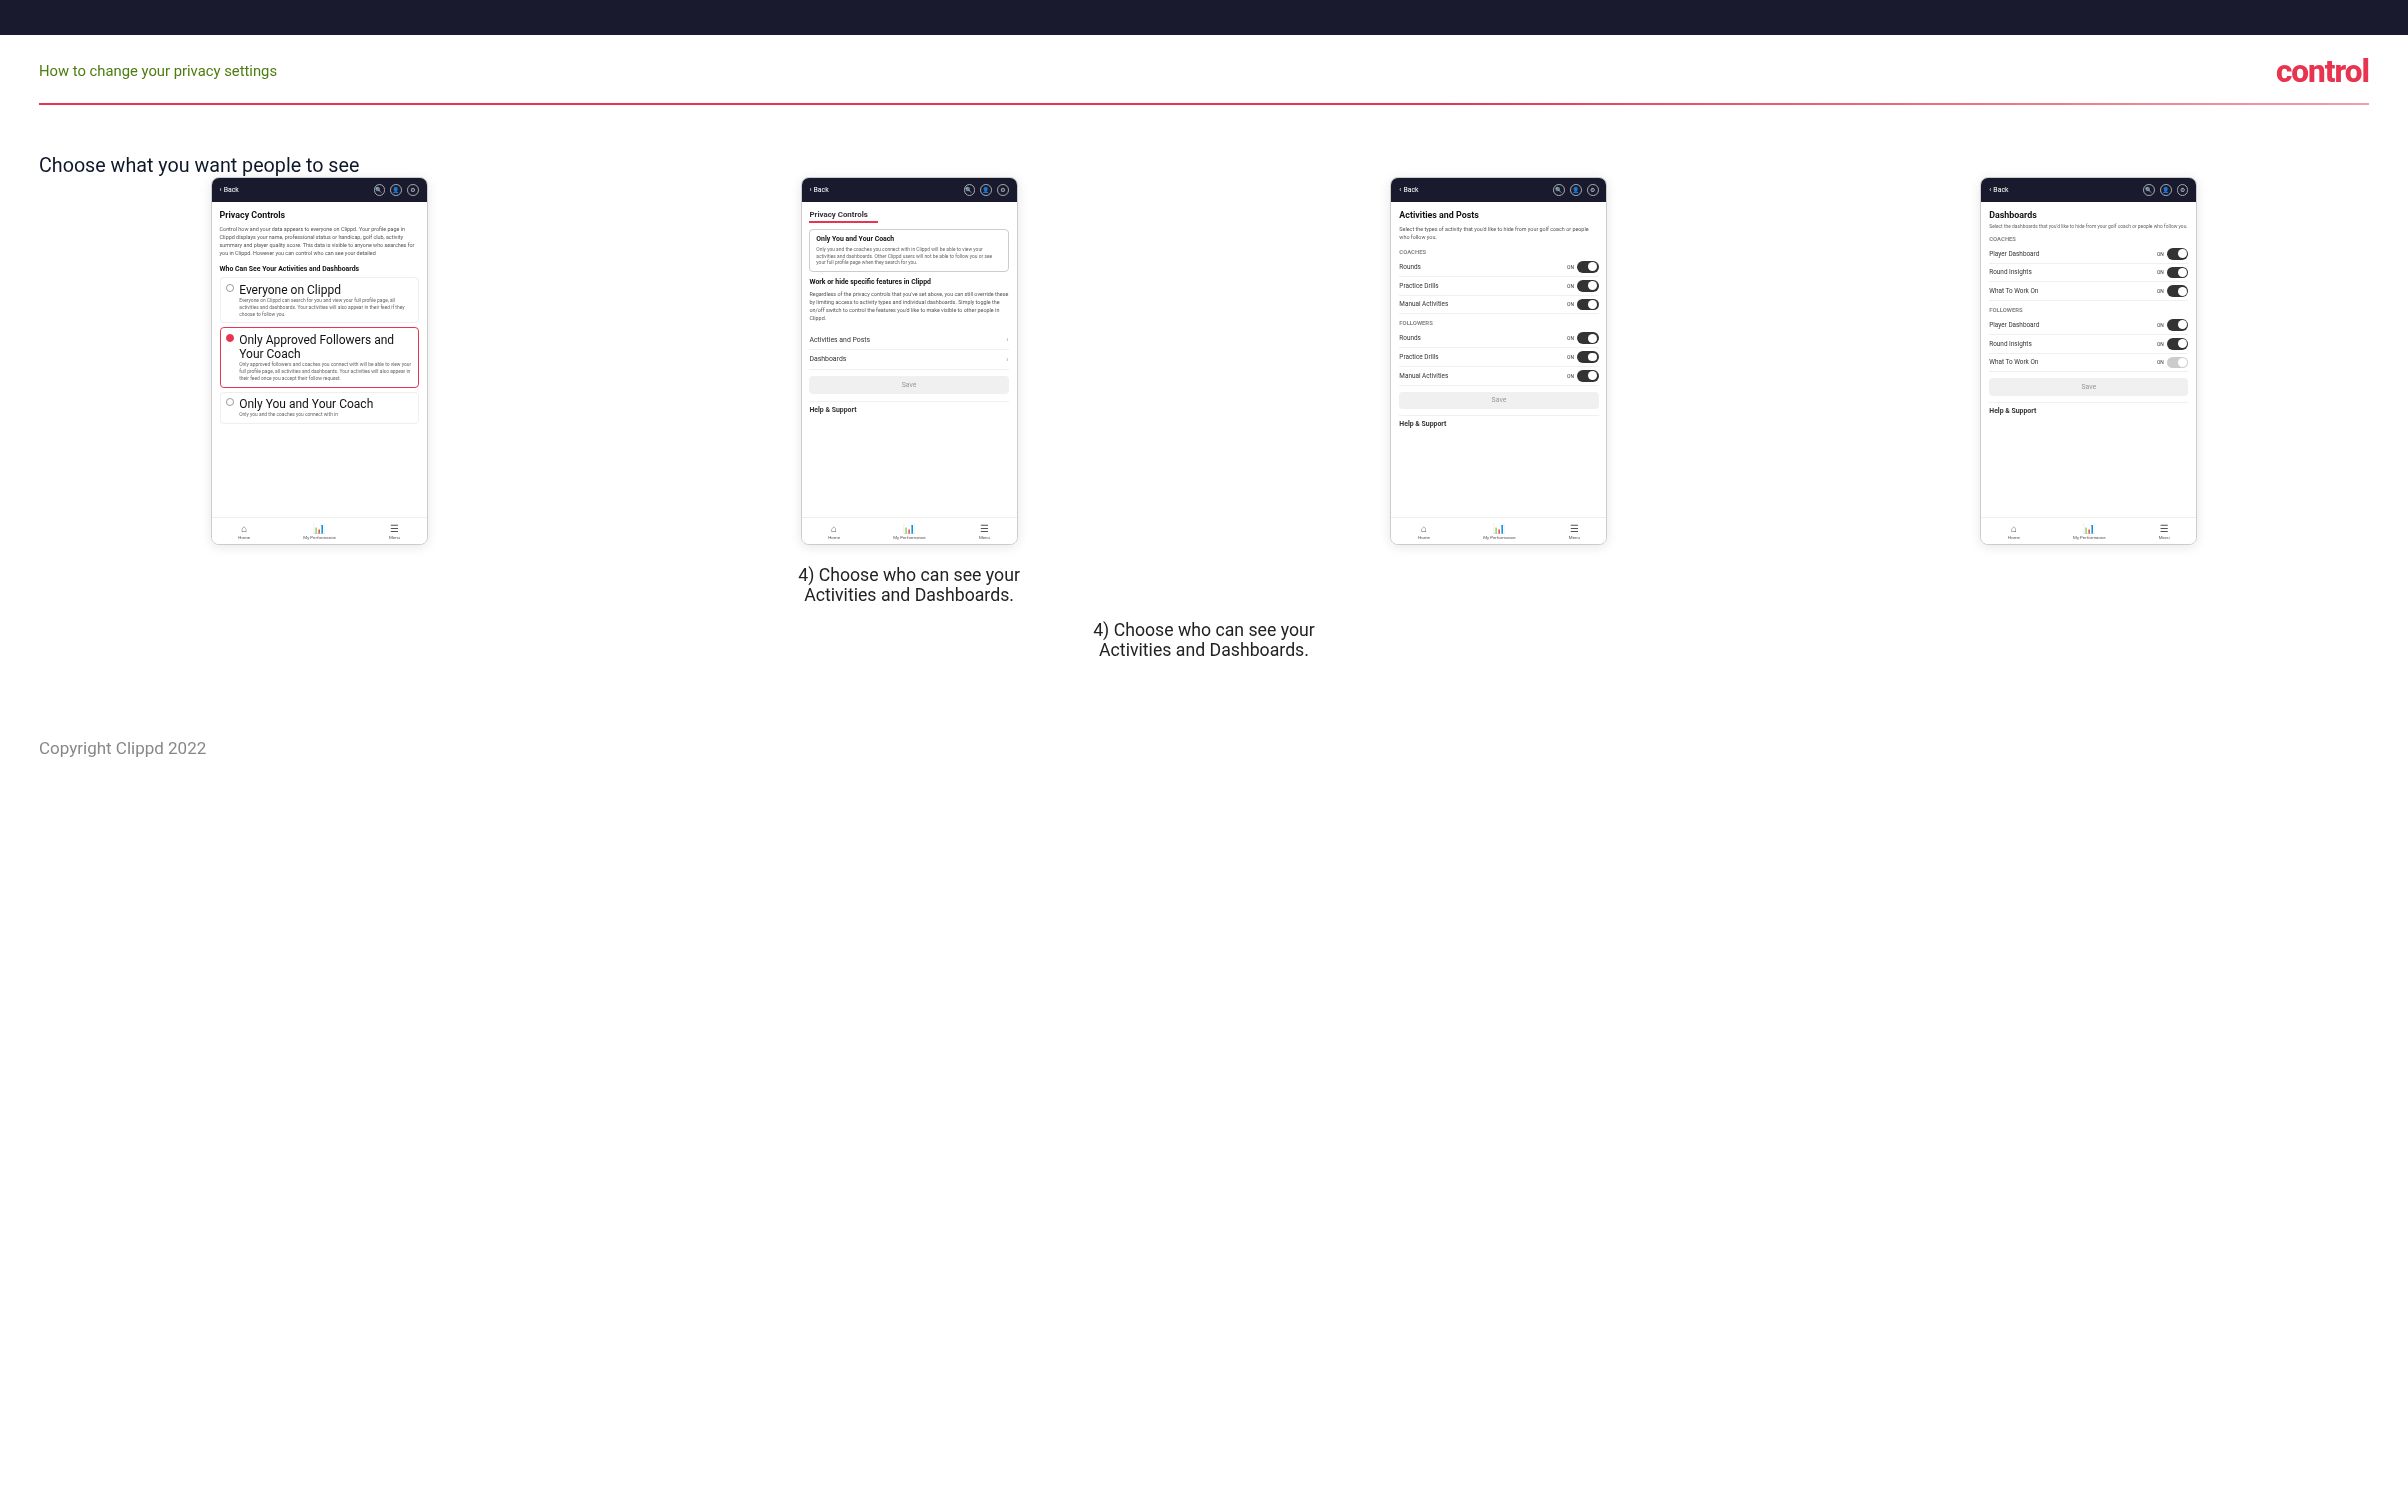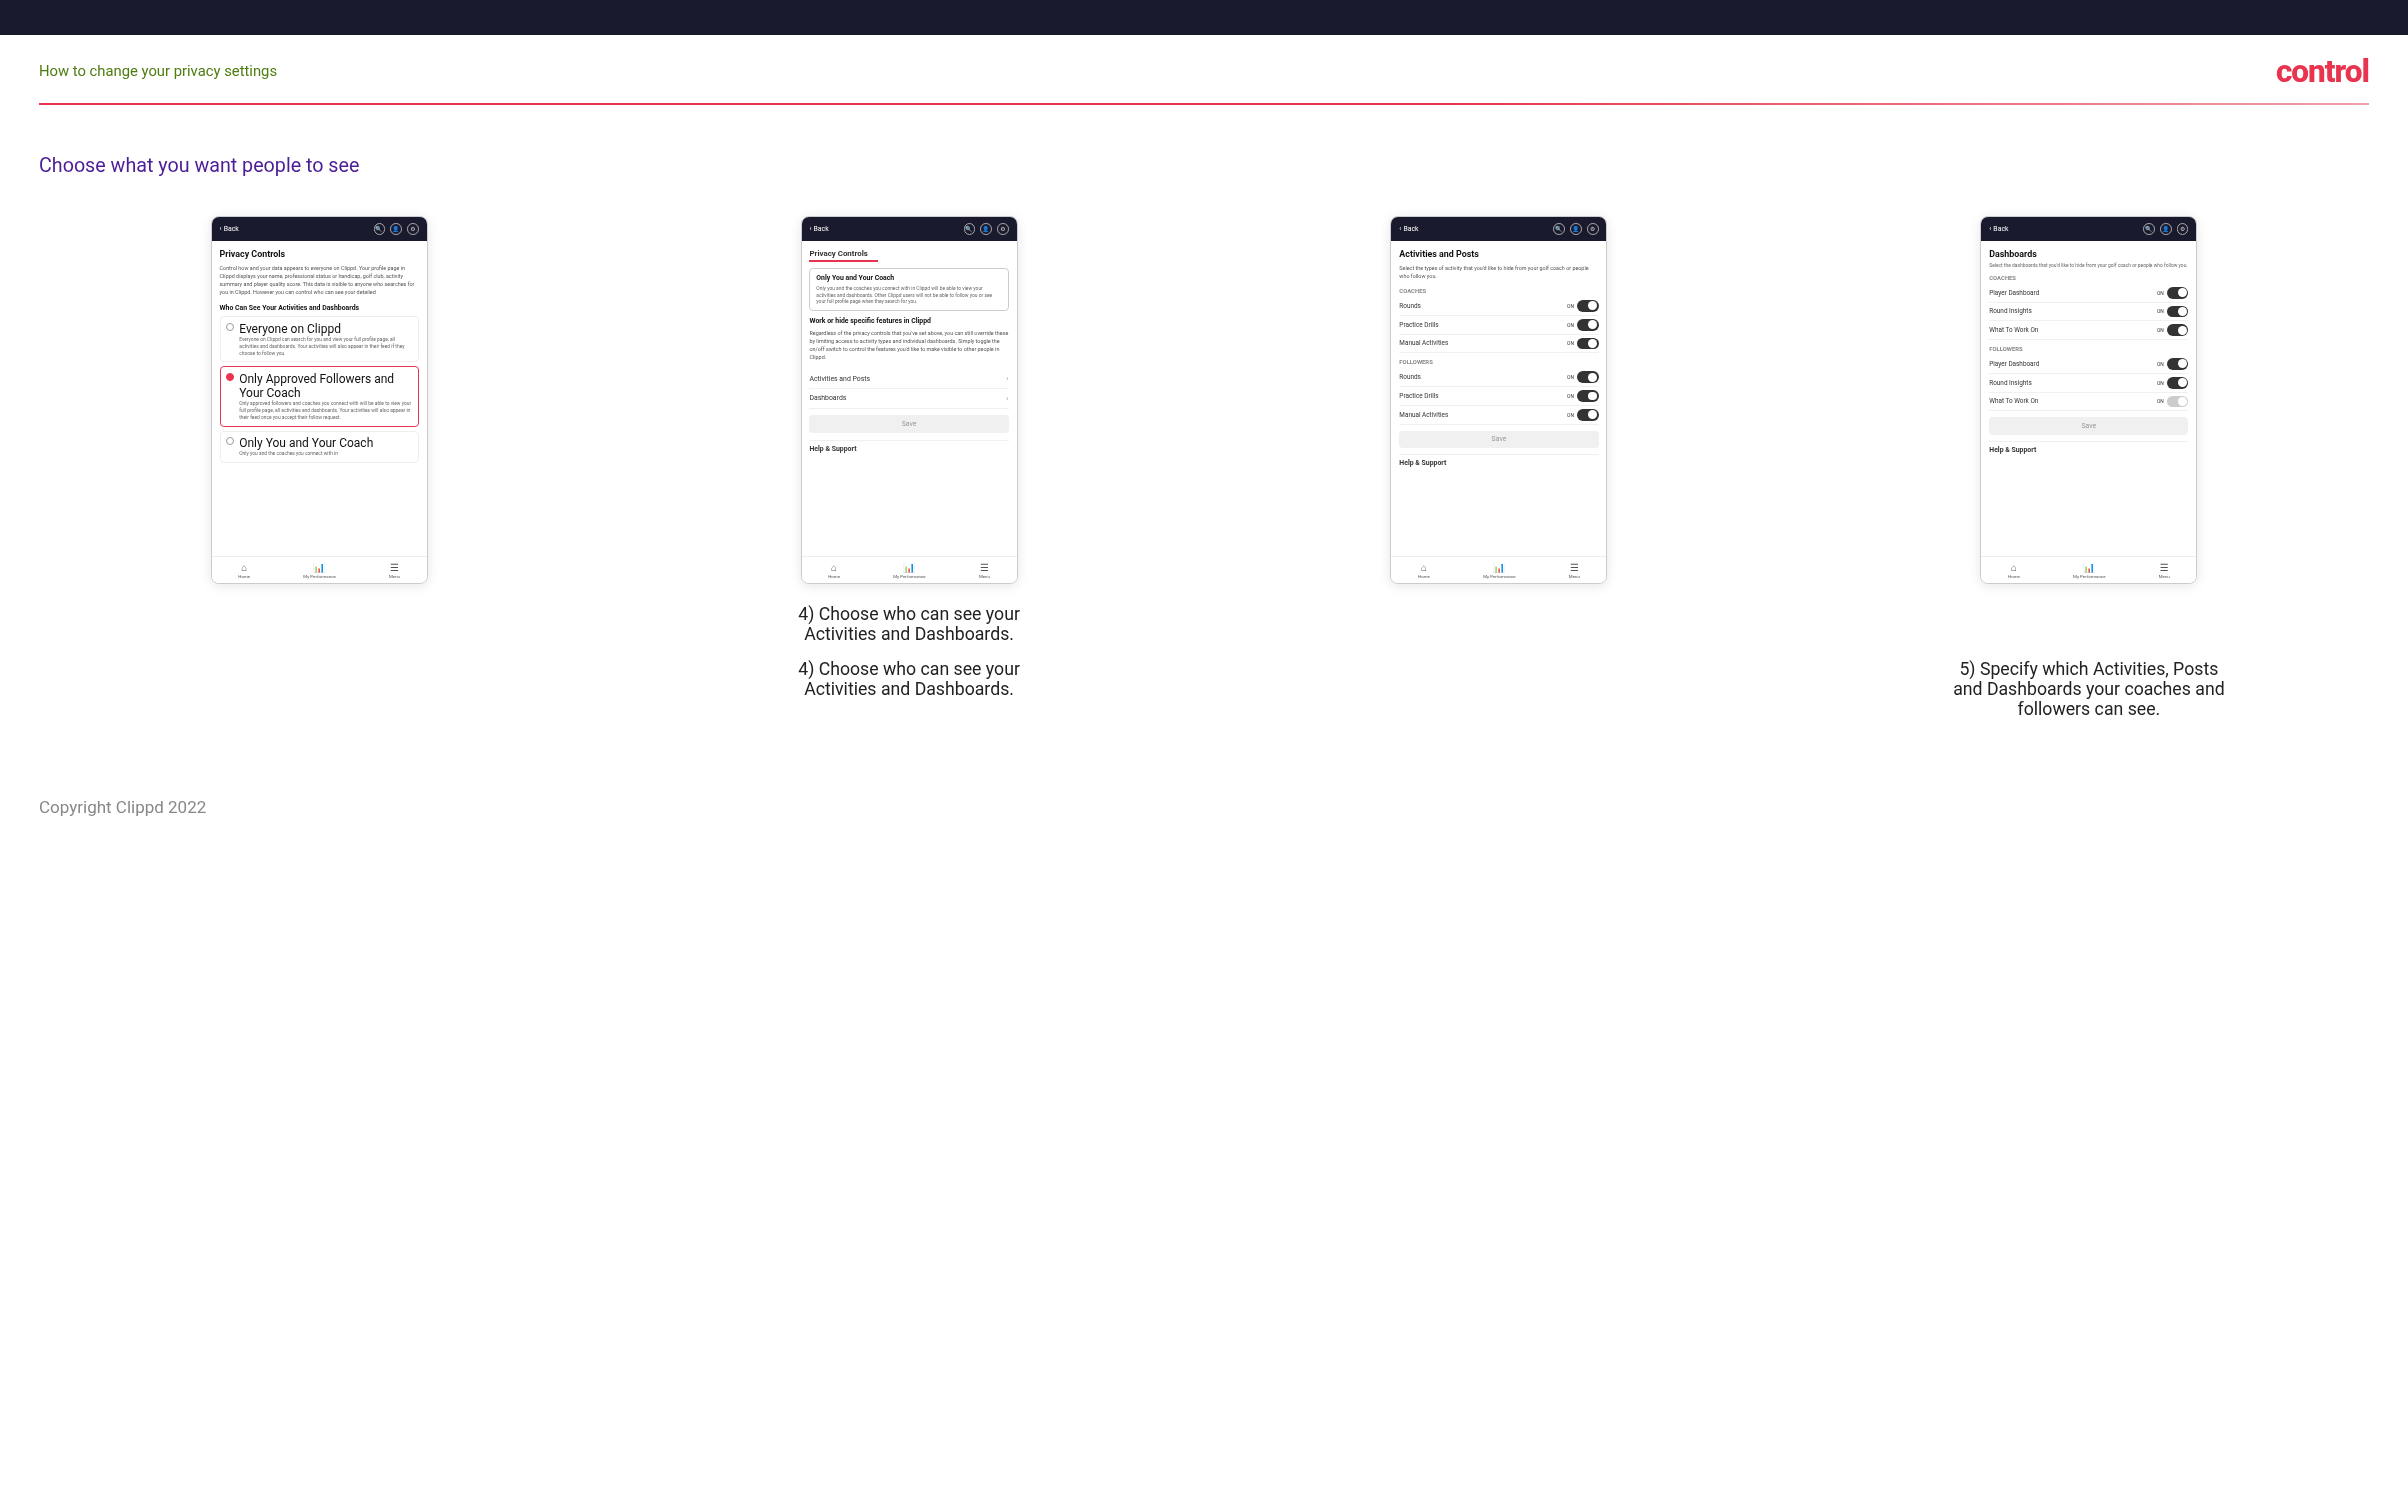--- a/index.html
+++ b/index.html
@@ -47,23 +47,22 @@
 
     .page-title {
       font-size: 29.6px;
       font-weight: 800;
       color: #111;
       margin-bottom: 5.9px;
     }
 
     .page-subtitle {
       font-size: 19.7px;
-      color: #4c1d95;
+      color: #0f172a;
       font-weight: 400;
-      margin-bottom: 39px;
     }
 
     
     .screenshots-row {
       display: flex;
       gap: 29.6px;
       align-items: flex-start;
     }
 
     .screenshot-group {
@@ -669,23 +668,20 @@
   <div style="display:flex; gap:29.6px; margin-top:0;">
 
     <div style="flex:1;"></div>
 
     <div style="flex:1; text-align:center;">
       <p style="font-size:17.7px; color:#222; font-weight:400; margin-top:15.8px; max-width:276px; margin-left:auto; margin-right:auto;">4) Choose who can see your Activities and Dashboards.</p>
     </div>
 
     <div style="flex:1;"></div>
 
-    <div style="flex:1; text-align:center;">
-      <p style="font-size:17.7px; color:#222; font-weight:400; margin-top:15.8px; max-width:276px; margin-left:auto; margin-right:auto;">5) Specify which Activities, Posts and Dashboards your  coaches and followers can see.</p>
-    </div>
   </div>
 
 </div>
 
 <div class="footer">
   <span>Copyright Clippd 2022</span>
 </div>
 
 
 </body></html>

